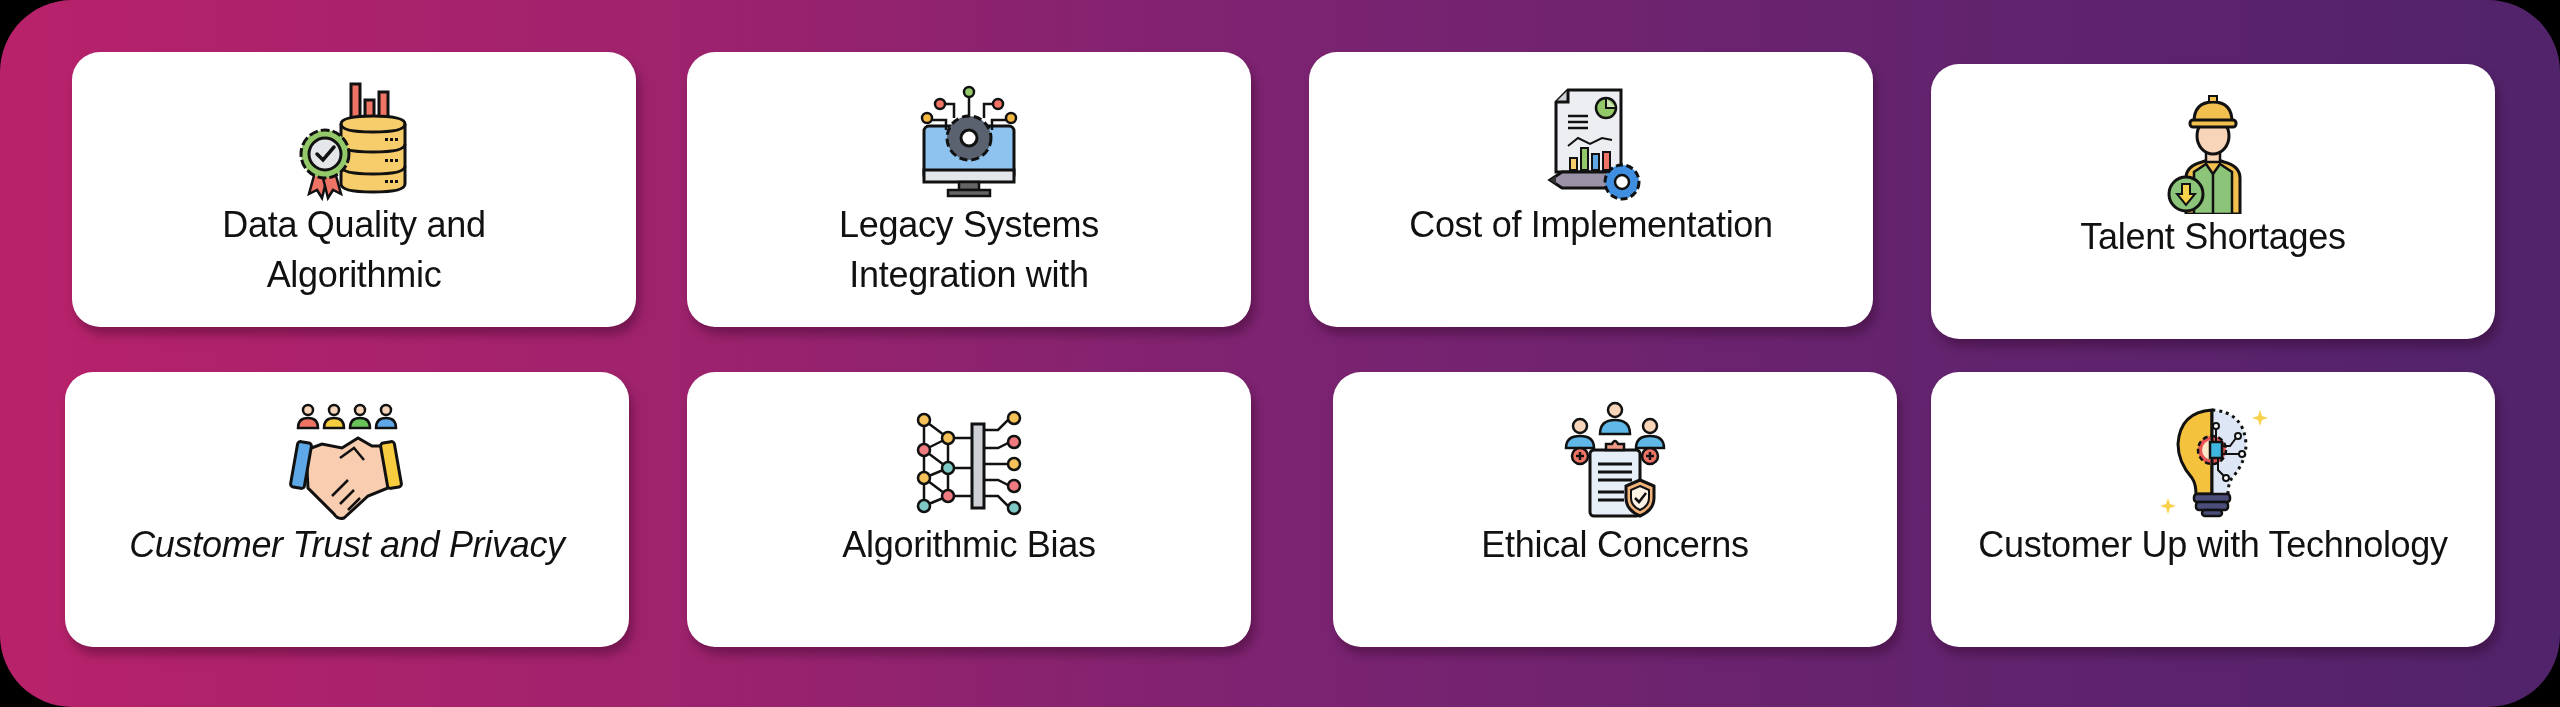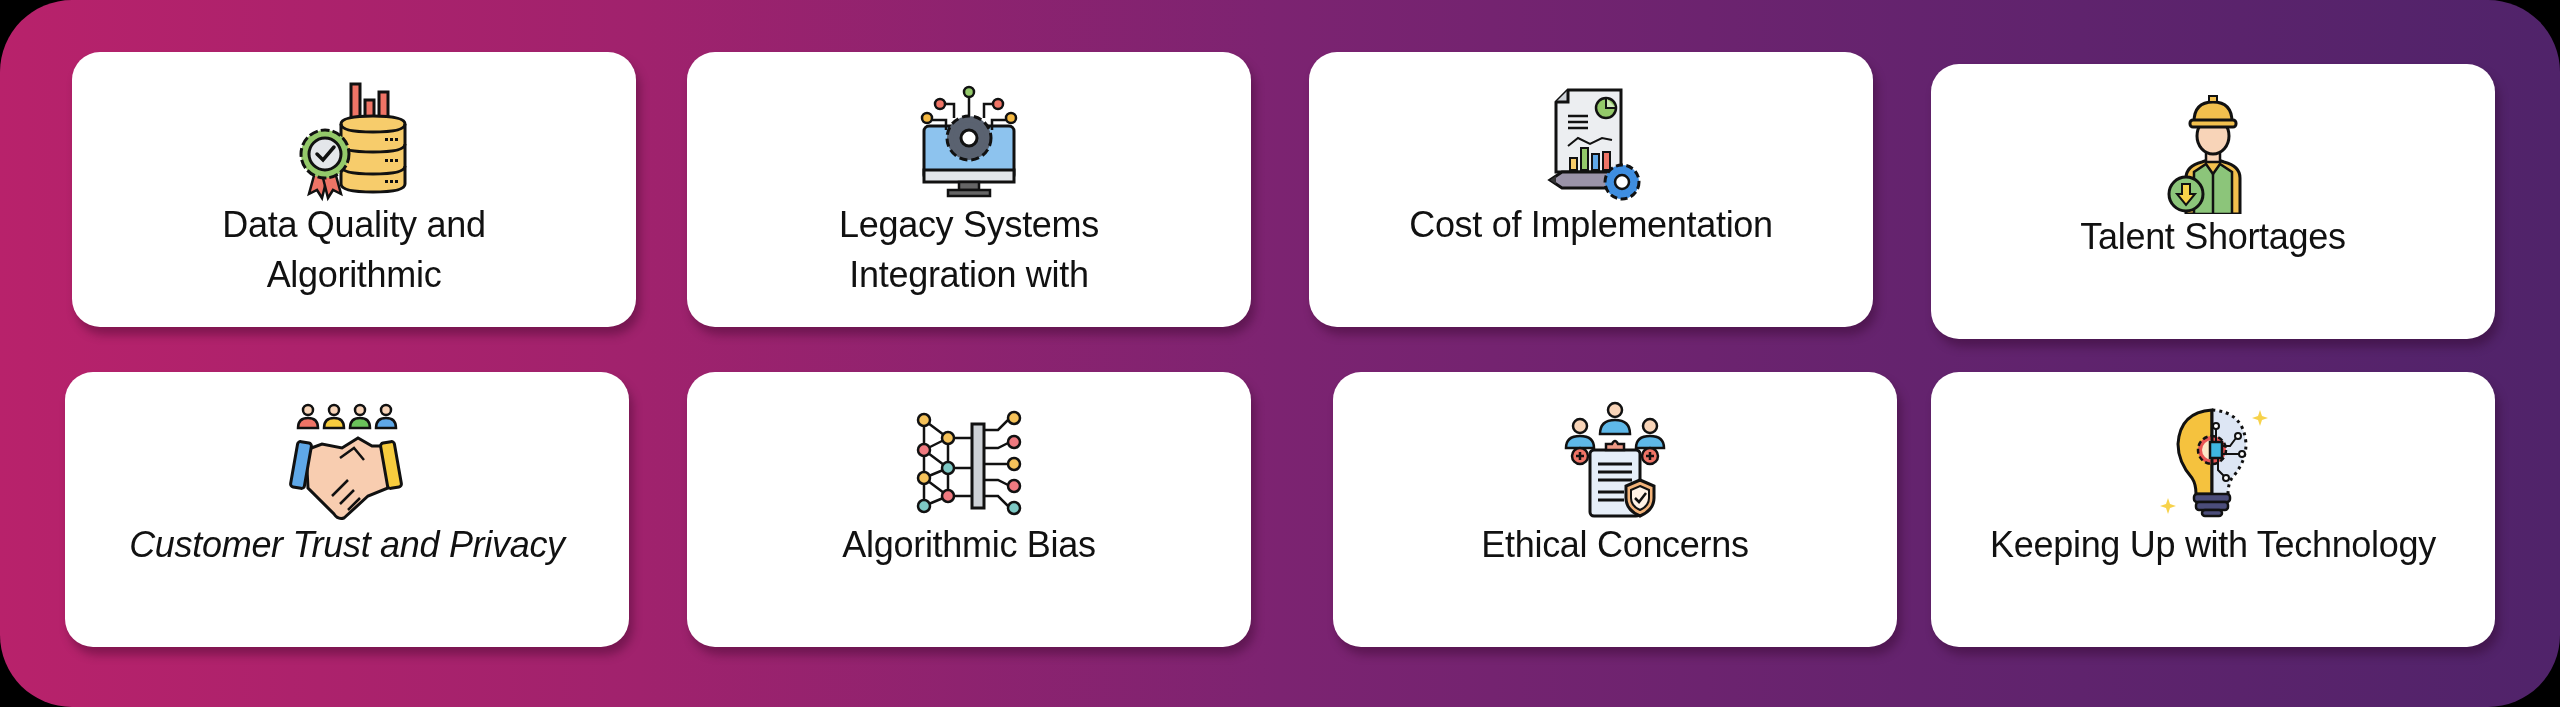--- a/index.html
+++ b/index.html
@@ -231,17 +231,17 @@
         <circle cx="94" cy="54" r="3" fill="#fff" stroke="#111" stroke-width="2"></circle>
         <circle cx="78" cy="78" r="3" fill="#fff" stroke="#111" stroke-width="2"></circle>
         <rect x="46" y="94" width="36" height="8" rx="3" fill="#4b4d7a" stroke="#111" stroke-width="2.5"></rect>
         <rect x="48" y="102" width="32" height="8" rx="3" fill="#4b4d7a" stroke="#111" stroke-width="2.5"></rect>
         <rect x="54" y="110" width="20" height="6" rx="3" fill="#4b4d7a" stroke="#111" stroke-width="2.5"></rect>
         <path d="M112 10 L114 16 L120 18 L114 20 L112 26 L110 20 L104 18 L110 16 Z" fill="#f7d24a"></path>
         <path d="M20 98 L22 104 L28 106 L22 108 L20 114 L18 108 L12 106 L18 104 Z" fill="#f7d24a"></path>
       </svg>
     </div>
     <div class="label">
-      <div>Keeping Up with Technology</div>
+      <div>Customer Up with Technology</div>
     </div>
   </div>
 
 </div>
 
 </body></html>

